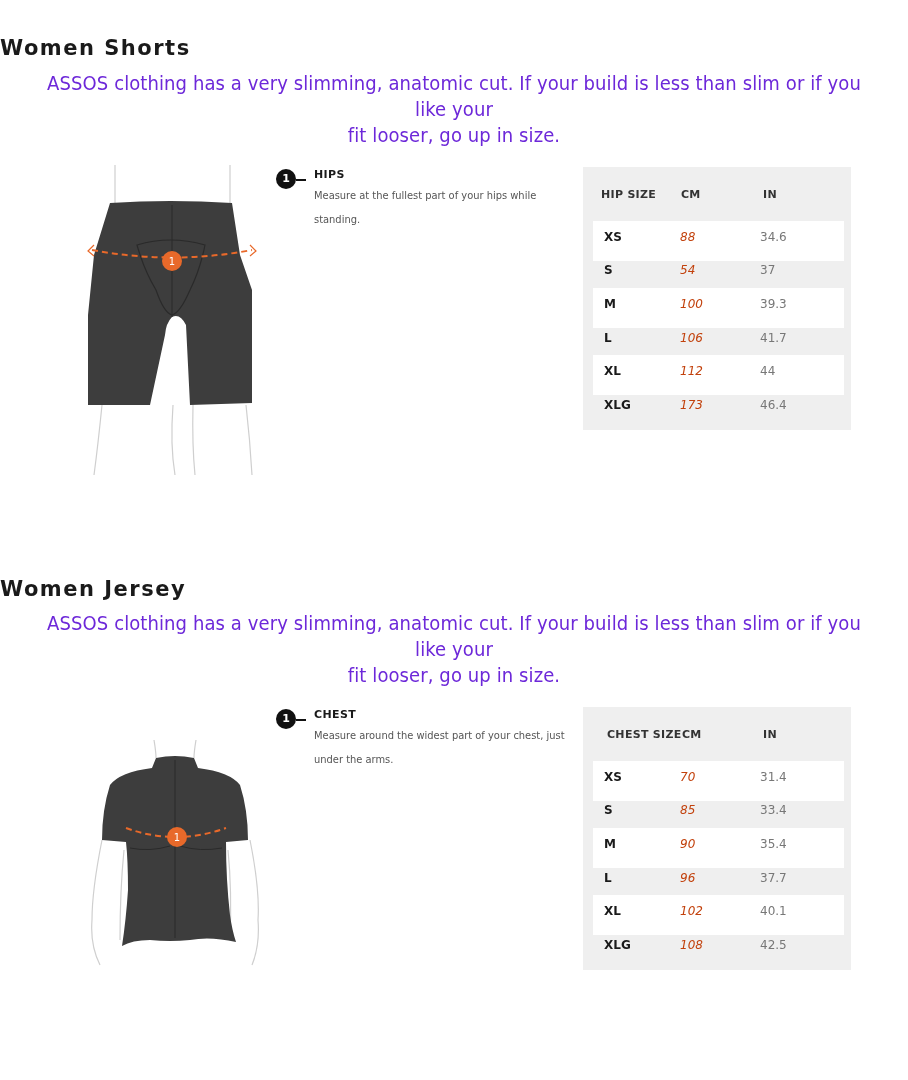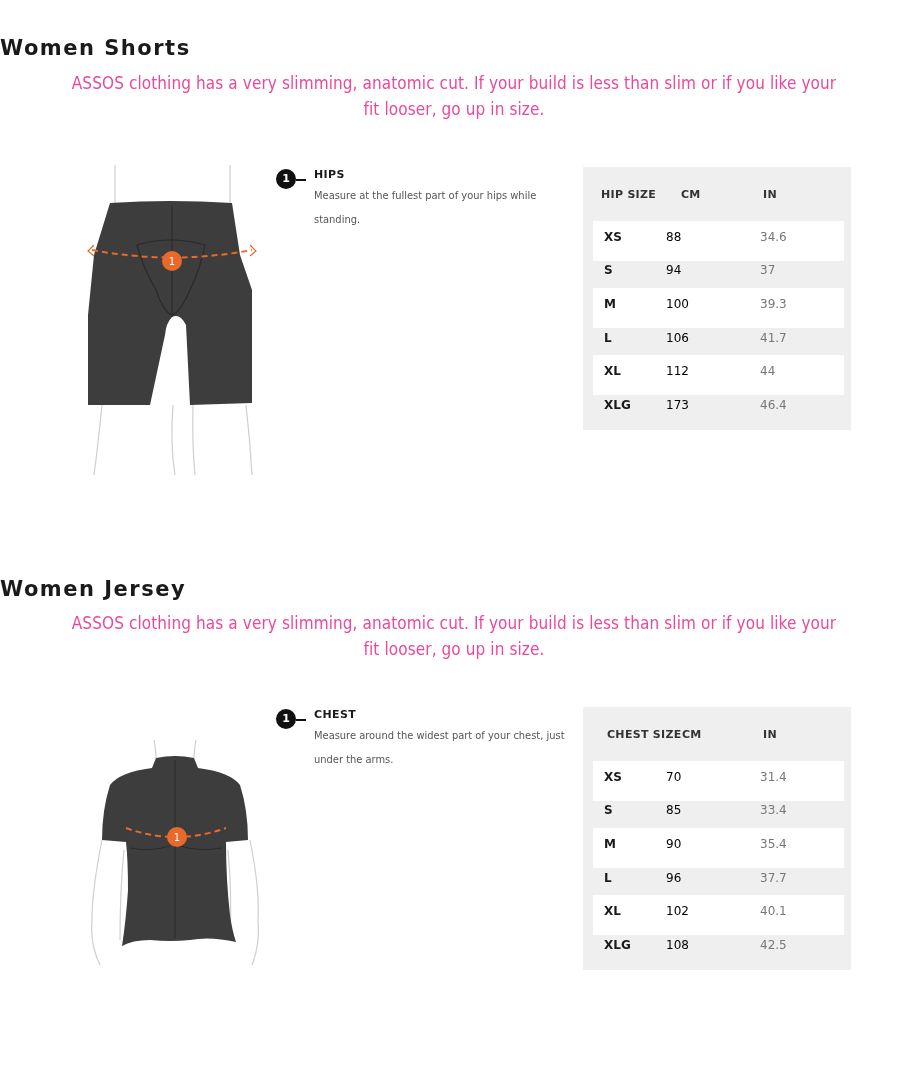--- a/index.html
+++ b/index.html
@@ -1,32 +1,32 @@
 <!DOCTYPE html>
 <html><head>
 <meta charset="utf-8">
 <style>
   html, body { margin:0; padding:0; background:#ffffff; }
   body { width:908px; height:1080px; position:relative; overflow:hidden; font-family:"Liberation Sans", sans-serif; color:#222; }
   .title { position:absolute; left:0; width:908px; text-align:left; font-size:21px; font-weight:bold; letter-spacing:1.5px; color:#1a1a1a; font-family:"DejaVu Sans", sans-serif; }
-  .intro { position:absolute; left:40px; width:828px; text-align:center; font-size:17px; line-height:26px; color:#ec4899; font-family:"DejaVu Sans Condensed","DejaVu Sans", sans-serif; letter-spacing:0.1px; }
+  .intro { position:absolute; left:40px; width:828px; text-align:center; font-size:20px; line-height:26px; color:#6d28d9; font-family:"DejaVu Sans Condensed","DejaVu Sans", sans-serif; letter-spacing:0.1px; }
   .figure { position:absolute; }
   .measure { position:absolute; left:276px; width:290px; }
   .badge { position:absolute; left:0; top:3px; width:20px; height:20px; border-radius:50%; background:#111; color:#fff; font-size:11px; font-weight:bold; text-align:center; line-height:20px; font-family:"DejaVu Sans", sans-serif; }
   .badge-line { position:absolute; left:20px; top:13px; width:10px; height:1.5px; background:#111; }
   .m-label { position:absolute; left:38px; top:2px; font-size:11px; font-weight:bold; letter-spacing:0.4px; color:#1a1a1a; font-family:"DejaVu Sans", sans-serif; }
   .m-desc { position:absolute; left:38px; top:18px; width:255px; font-size:11px; line-height:24px; color:#555; font-family:"DejaVu Sans Condensed","DejaVu Sans", sans-serif; }
   .table { position:absolute; left:583px; width:268px; background:#efefef; }
   .thead { position:absolute; left:0; top:0; width:268px; height:56px; }
   .th { position:absolute; top:21px; font-size:11px; font-weight:bold; color:#333; letter-spacing:0.3px; font-family:"DejaVu Sans", sans-serif; }
   .row { position:absolute; left:10px; width:251px; height:40px; }
   .row.alt { background:#ffffff; }
   .cell { position:absolute; top:9px; font-size:12px; font-family:"DejaVu Sans", sans-serif; }
   .cell.size { left:11px; font-weight:bold; color:#1a1a1a; }
-  .cell.cm { left:73px; color:#000000; }
+  .cell.cm { left:87px; color:#c2410c;font-style:italic; }
   .cell.in { left:167px; color:#777; }
 </style>
 </head>
 <body>
 
 <div class="title" style="top:36px;">Women Shorts</div>
 <div class="intro" style="top:70px;">
   <div>ASSOS clothing has a very slimming, anatomic cut. If your build is less than slim or if you like your</div>
   <div>fit looser, go up in size.</div>
 </div>
@@ -62,21 +62,21 @@
     <div class="th" style="left:98px;">CM</div>
     <div class="th" style="left:180px;">IN</div>
   </div>
   <div class="row alt" style="top:54px;">
     <div class="cell size">XS</div>
     <div class="cell cm">88</div>
     <div class="cell in">34.6</div>
   </div>
   <div class="row" style="top:87px;">
     <div class="cell size">S</div>
-    <div class="cell cm">94</div>
+    <div class="cell cm">54</div>
     <div class="cell in">37</div>
   </div>
   <div class="row alt" style="top:121px;">
     <div class="cell size">M</div>
     <div class="cell cm">100</div>
     <div class="cell in">39.3</div>
   </div>
   <div class="row" style="top:155px;">
     <div class="cell size">L</div>
     <div class="cell cm">106</div>

